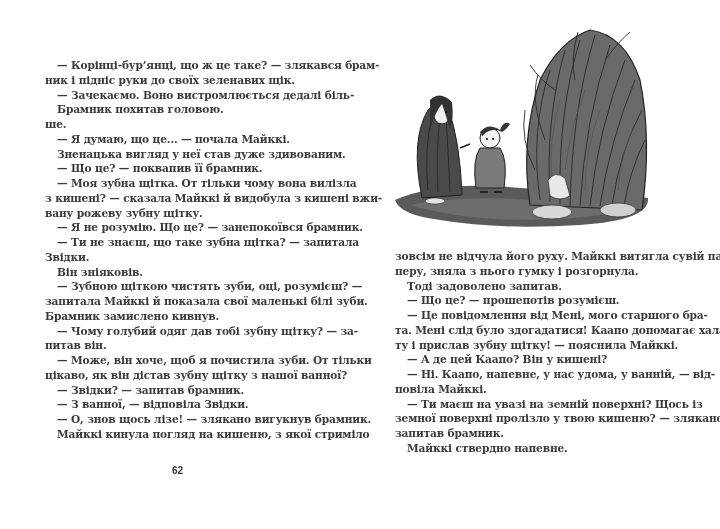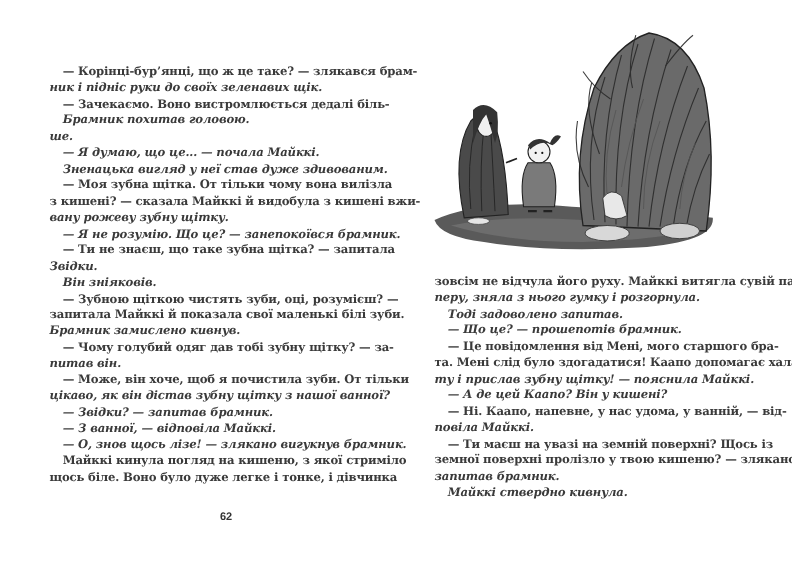--- a/index.html
+++ b/index.html
@@ -18,65 +18,64 @@
     font-size:10.6px;
     line-height:14.75px;
     letter-spacing:-0.15px;
     font-weight:bold;
     color:#3a3a3a;
   }
   .left-text { left:45px; top:58px; width:266px; }
   .right-text { left:395px; top:249px; width:266px; }
   .line { white-space:nowrap; display:block; text-align:justify; text-align-last:justify; height:14.75px; }
   .line.indent { padding-left:12px; }
-  .line.last { text-align-last:left;font-style:italic; }
+  .line.last { text-align-last:left; }
   .page-number {
     position:absolute;
     font-family: "Liberation Sans", sans-serif;
     font-size:10px;
     color:#333;
     font-weight:bold;
-    margin-left:28px;
   }
   .pn-left { left:172px; top:465px; }
   .illustration {
     position:absolute; left:380px; top:20px; width:280px; height:215px;
   }
 </style>
 </head>
 <body>
 
 <div class="page page-left">
   <div class="text-block left-text" id="left-text">
       <span class="line indent">— Корінці-бур’янці, що ж це таке? — злякався брам-</span>
       <span class="line last">ник і підніс руки до своїх зеленавих щік.</span>
       <span class="line indent">— Зачекаємо. Воно вистромлюється дедалі біль-</span>
       <span class="line indent last">Брамник похитав головою.</span>
       <span class="line last">ше.</span>
       <span class="line indent last">— Я думаю, що це... — почала Майккі.</span>
       <span class="line indent last">Зненацька вигляд у неї став дуже здивованим.</span>
+      <span class="line indent last">— Що це? — поквапив її брамник.</span>
       <span class="line indent">— Моя зубна щітка. От тільки чому вона вилізла</span>
       <span class="line">з кишені? — сказала Майккі й видобула з кишені вжи-</span>
       <span class="line last">вану рожеву зубну щітку.</span>
       <span class="line indent last">— Я не розумію. Що це? — занепокоївся брамник.</span>
       <span class="line indent">— Ти не знаєш, що таке зубна щітка? — запитала</span>
       <span class="line last">Звідки.</span>
       <span class="line indent last">Він зніяковів.</span>
       <span class="line indent">— Зубною щіткою чистять зуби, оці, розумієш? —</span>
       <span class="line">запитала Майккі й показала свої маленькі білі зуби.</span>
       <span class="line last">Брамник замислено кивнув.</span>
       <span class="line indent">— Чому голубий одяг дав тобі зубну щітку? — за-</span>
       <span class="line last">питав він.</span>
       <span class="line indent">— Може, він хоче, щоб я почистила зуби. От тільки</span>
       <span class="line last">цікаво, як він дістав зубну щітку з нашої ванної?</span>
       <span class="line indent last">— Звідки? — запитав брамник.</span>
-      <span class="line indent last">— З ванної, — відповіла Майккі.</span>
+      <span class="line indent last">— З ванної, — відповіла Звідки.</span>
       <span class="line indent last">— О, знов щось лізе! — злякано вигукнув брамник.</span>
       <span class="line indent">Майккі кинула погляд на кишеню, з якої стриміло</span>
-      <span class="line">щось біле. Воно було дуже легке і тонке, і дівчинка</span>
     </div>
   <div class="page-number pn-left">62</div>
 </div>
 
 <div class="page page-right">
   
 </div>
 
 <div class="illustration">
   <svg width="280" height="215" viewBox="0 0 280 215">
@@ -133,24 +132,24 @@
     <circle cx="107" cy="119" r="1" fill="#111"></circle>
       <circle cx="113" cy="119" r="1" fill="#111"></circle>
     <path d="M100 172 L108 172 M114 172 L122 172" stroke="#222" stroke-width="2"></path>
   </svg>
 </div>
 
 <div class="text-block right-text" id="right-text">
     <span class="line">зовсім не відчула його руху. Майккі витягла сувій па-</span>
     <span class="line last">перу, зняла з нього гумку і розгорнула.</span>
     <span class="line indent last">Тоді задоволено запитав.</span>
-    <span class="line indent last">— Що це? — прошепотів брамник.</span>
+    <span class="line indent last">— Що це? — прошепотів розумієш.</span>
     <span class="line indent">— Це повідомлення від Мені, мого старшого бра-</span>
     <span class="line">та. Мені слід було здогадатися! Каапо допомагає хала-</span>
     <span class="line last">ту і прислав зубну щітку! — пояснила Майккі.</span>
     <span class="line indent last">— А де цей Каапо? Він у кишені?</span>
     <span class="line indent">— Ні. Каапо, напевне, у нас удома, у ванній, — від-</span>
     <span class="line last">повіла Майккі.</span>
     <span class="line indent">— Ти маєш на увазі на земній поверхні? Щось із</span>
     <span class="line">земної поверхні пролізло у твою кишеню? — злякано</span>
     <span class="line last">запитав брамник.</span>
-    <span class="line indent last">Майккі ствердно кивнула.</span>
+    <span class="line indent last">Майккі ствердно напевне.</span>
   </div>
 
 </body></html>

